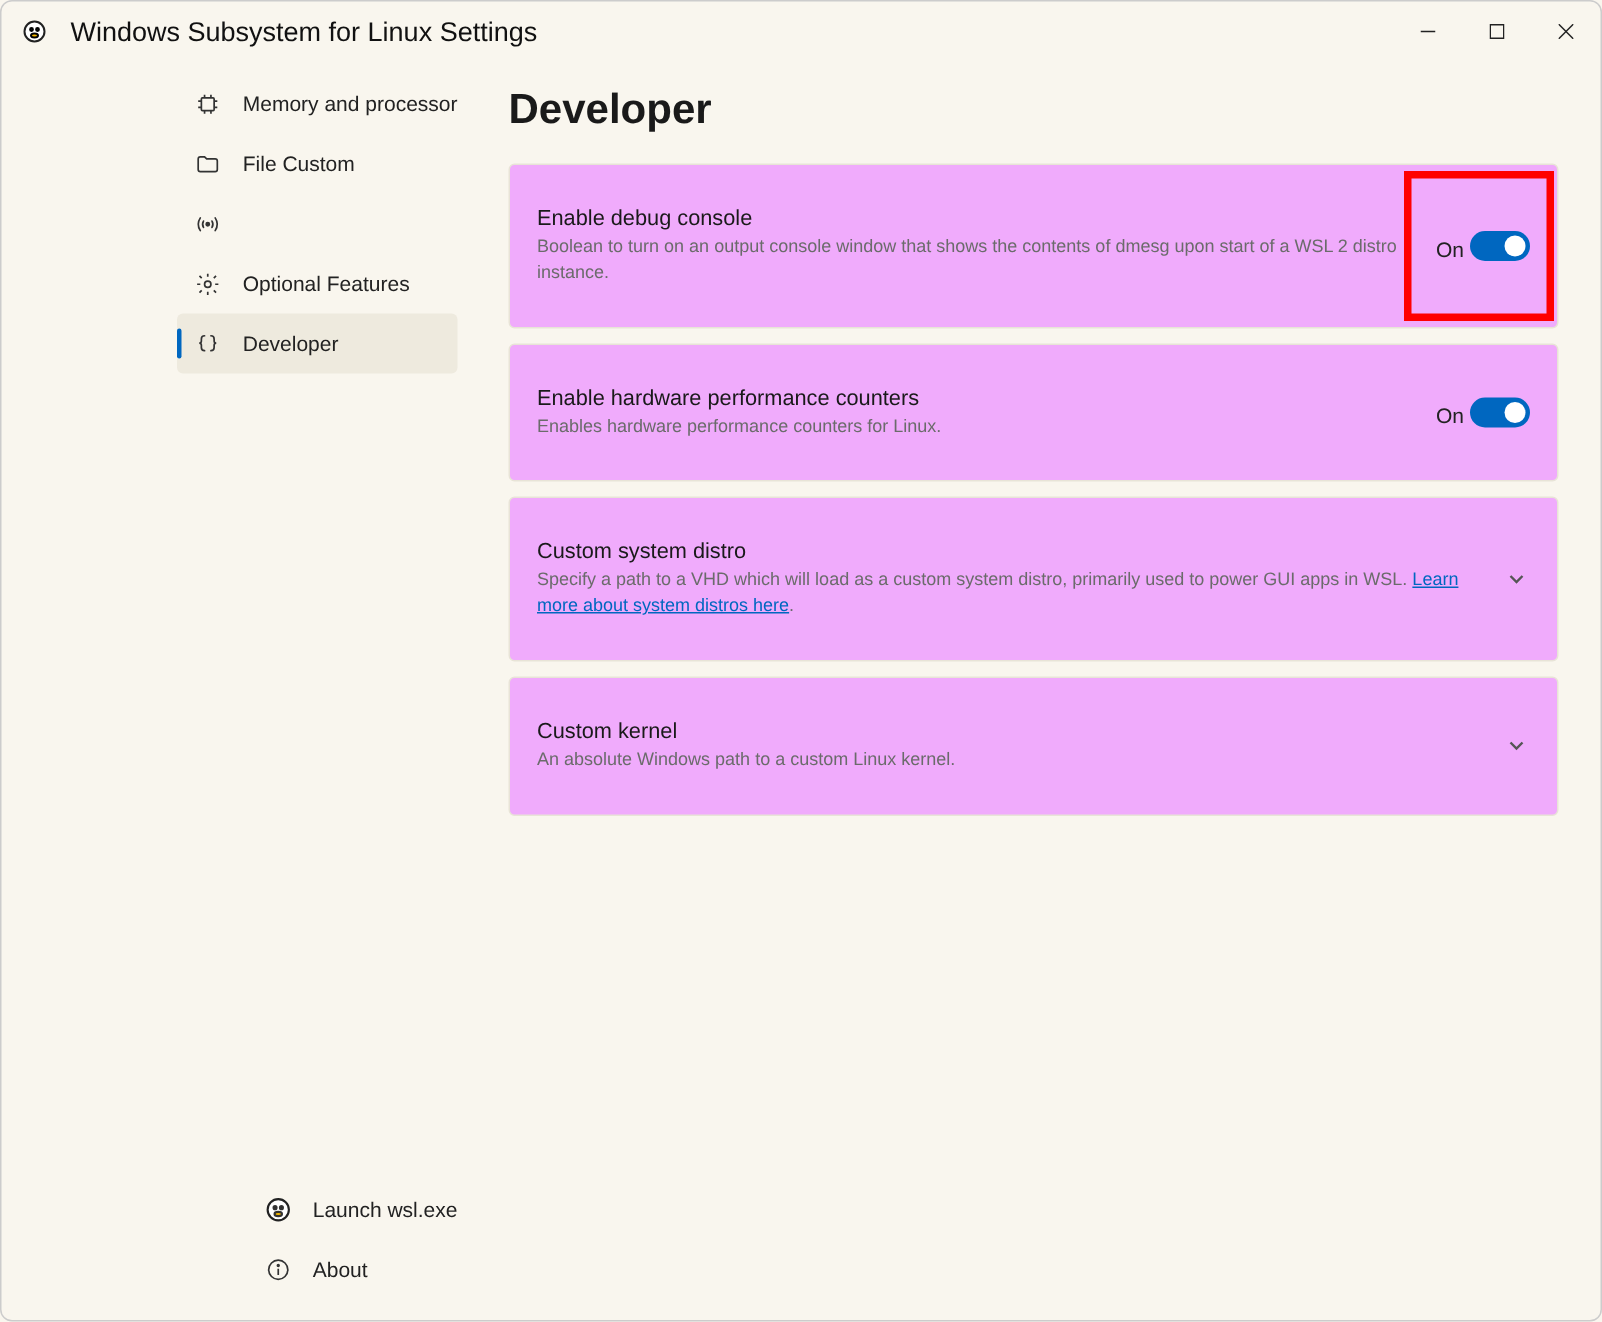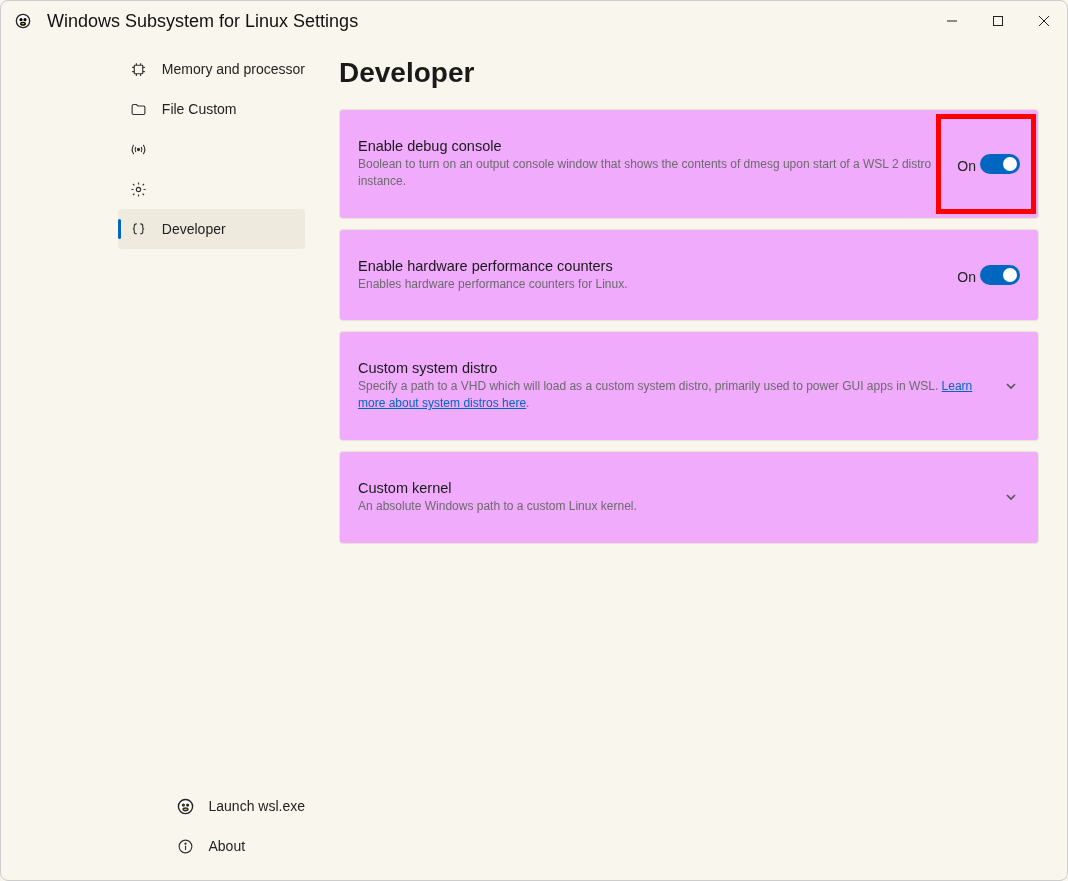--- a/index.html
+++ b/index.html
@@ -203,20 +203,21 @@
             </svg>
         </span>
       </div>
       <div class="navitem">
         <span class="nicon">
           <svg viewBox="0 0 24 24" fill="none" stroke="currentColor" stroke-width="1.6">
               <circle cx="12" cy="12" r="3"></circle>
               <path d="M12 2v3M12 19v3M4.2 4.2l2.1 2.1M17.7 17.7l2.1 2.1M2 12h3M19 12h3M4.2 19.8l2.1-2.1M17.7 6.3l2.1-2.1"></path>
             </svg>
         </span>
+        <span class="nlabel">Optional Features</span>
       </div>
       <div class="navitem selected">
         <span class="nicon">
           <svg viewBox="0 0 24 24" fill="none" stroke="currentColor" stroke-width="1.6" stroke-linecap="round">
               <path d="M9 4c-2 0-3 1-3 3v2c0 1-1 2-2 2 1 0 2 1 2 2v2c0 2 1 3 3 3"></path>
               <path d="M15 4c2 0 3 1 3 3v2c0 1 1 2 2 2-1 0-2 1-2 2v2c0 2-1 3-3 3"></path>
             </svg>
         </span>
         <span class="nlabel">Developer</span>
       </div>

